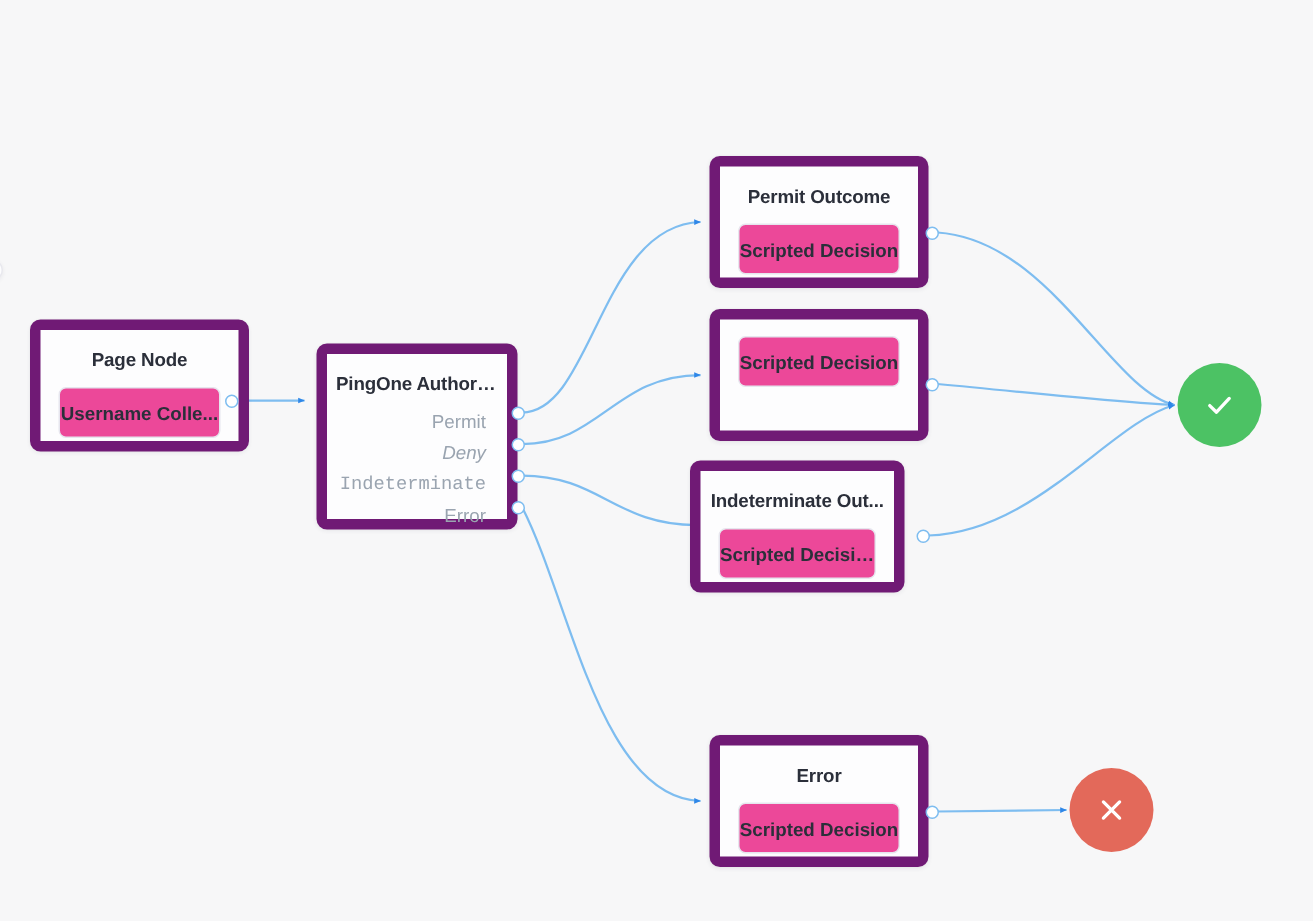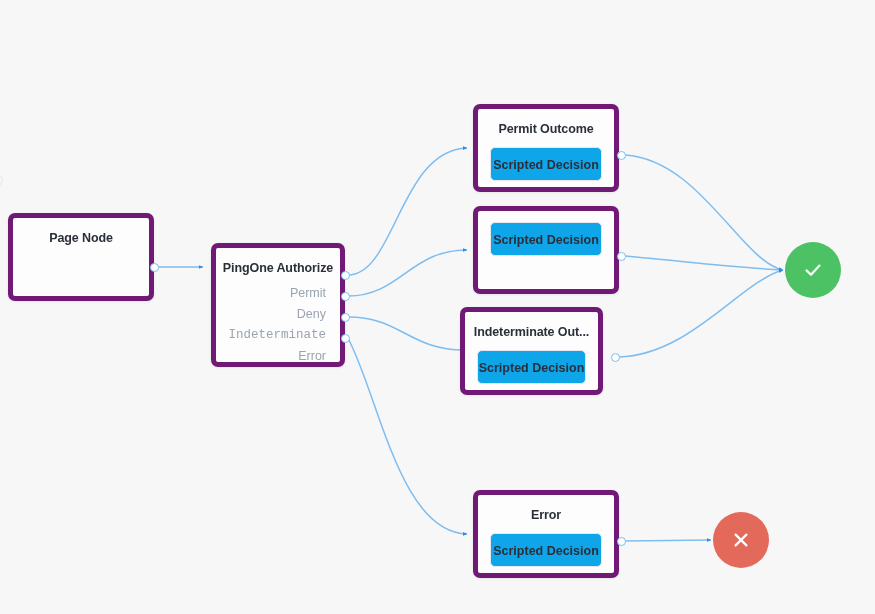--- a/index.html
+++ b/index.html
@@ -25,21 +25,21 @@
     left: 0; top: 0;
     width: 875px;
     height: 614px;
     pointer-events: none;
   }
 
   
   .node {
     position: absolute;
     background: #fdfdfe;
-    border: 5px solid #701a75;
+    border: 7px solid #701a75;
     border-radius: 7px;
     box-shadow: 0 1px 3px rgba(40,45,70,0.07), 0 0 0 0.5px rgba(40,45,70,0.02);
     box-sizing: border-box;
   }
   .node-title {
     text-align: center;
     font-size: 12.5px;
     font-weight: bold;
     color: #2b2f3a;
     letter-spacing: -0.1px;
@@ -47,21 +47,21 @@
     padding-left: 6px;
     padding-right: 6px;
     white-space: nowrap;
     overflow: hidden;
     text-overflow: ellipsis;
   }
   .sub-box {
     margin: 11px 12px 13px 12px;
     border: 1px solid #e6e6ee;
     border-radius: 5px;
-    background: #0ea5e9;
+    background: #ec4899;
     height: 34px;
     line-height: 34px;
     text-align: center;
     font-size: 12.5px;
     font-weight: bold;
     color: #2b2f3a;
     white-space: nowrap;
     overflow: hidden;
     text-overflow: ellipsis;
     box-sizing: border-box;
@@ -128,29 +128,30 @@
         <path d="M 348 296 C 400 296 410 250 467 250" stroke="#7ebdf0" marker-end="url(#arrow)"></path>
         <path d="M 348 317 C 400 317 410 350 464 350" stroke="#7ebdf0" marker-end="url(#arrow)"></path>
         <path d="M 348 338 C 380 400 400 532 467 534" stroke="#7ebdf0" marker-end="url(#arrow)"></path>
         <path d="M 625 155 C 700 160 740 260 783 270" stroke="#7ebdf0" marker-end="url(#arrow)"></path>
         <path d="M 625 256 C 690 262 740 268 783 270" stroke="#7ebdf0" marker-end="url(#arrow)"></path>
         <path d="M 619 357 C 690 355 740 282 783 270" stroke="#7ebdf0" marker-end="url(#arrow)"></path>
         <path d="M 625 541 L 711 540" stroke="#7ebdf0" marker-end="url(#arrow)"></path>
       </g>
   </svg>
 
-  <div class="node" id="node-page" style="left: 8px; top: 213px; width: 146px; height: 88px;">
+  <div class="node" id="node-page" style="left: 20px; top: 213px; width: 146px; height: 88px;">
     <div class="node-title">Page Node</div>
+    <div class="sub-box">Username Colle...</div>
   </div>
   <div class="port" id="port-page-out" style="left: 149.5px; top: 262.5px;"></div>
 
-  <div class="node" id="node-pingone" style="left: 211px; top: 243px; width: 134px; height: 124px;">
+  <div class="node" id="node-pingone" style="left: 211px; top: 229px; width: 134px; height: 124px;">
     <div class="node-title">PingOne Authorize</div>
   <div class="port-row" style="top: 38px;">Permit</div>
-      <div class="port-row" style="top: 59px;">Deny</div>
+      <div class="port-row" style="top: 59px; font-style: italic;">Deny</div>
       <div class="port-row" style="top: 80px; font-family: Liberation Mono, monospace;">Indeterminate</div>
       <div class="port-row" style="top: 101px;">Error</div>
     </div>
 
   <div class="node" id="node-permit" style="left: 473px; top: 104px; width: 146px; height: 88px;">
     <div class="node-title">Permit Outcome</div>
     <div class="sub-box">Scripted Decision</div>
   </div>
   <div class="port" id="port-permit-out" style="left: 616.5px; top: 150.5px;"></div>
 

